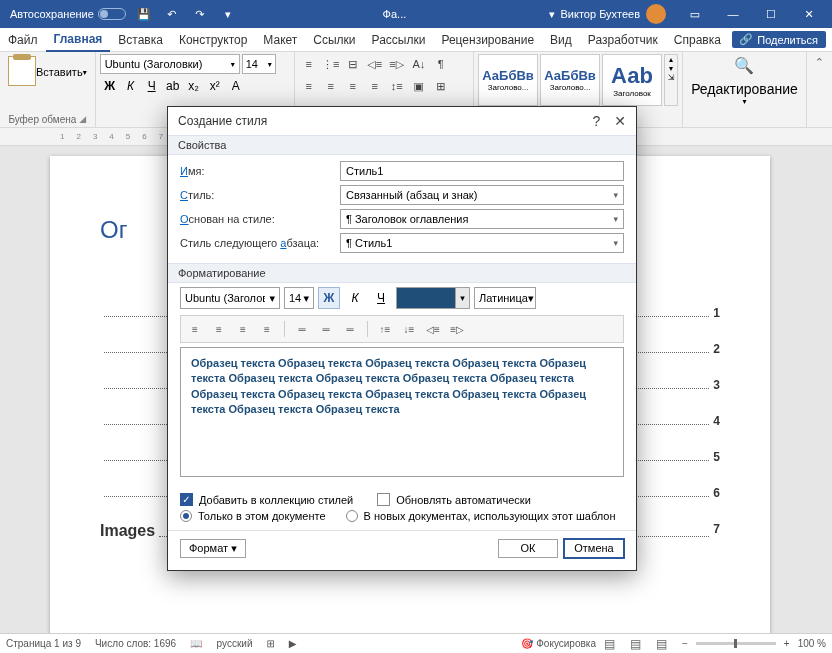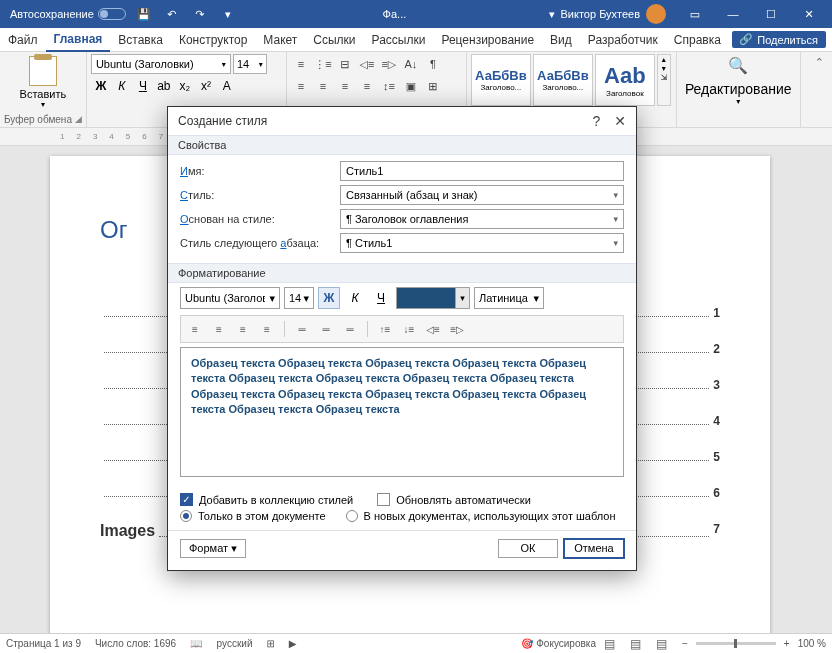--- a/index.html
+++ b/index.html
@@ -21,21 +21,21 @@
 .tabs { height: 24px; background: #fff; border-bottom: 1px solid #d9d9d9; display: flex; align-items: center; font-size: 12px; }
 .tabs .tab { padding: 0 8px; height: 24px; display: flex; align-items: center; color: #333; cursor: pointer; }
 .tabs .tab.active { color: #2b579a; border-bottom: 2px solid #2b579a; font-weight: 600; }
 .tabs .share { margin-left: auto; margin-right: 6px; background: #2b579a; color: #fff; padding: 2px 8px; font-size: 11px; border-radius: 2px; display: flex; align-items: center; gap: 4px; }
 
 
 .ribbon { height: 76px; background: #f3f3f3; border-bottom: 1px solid #d9d9d9; display: flex; font-size: 11px; position: relative; }
 .ribbon .group { border-right: 1px solid #d9d9d9; padding: 2px 4px 0; display: flex; flex-direction: column; }
 .ribbon .group-label { text-align: center; font-size: 10px; color: #666; margin-top: auto; margin-bottom: 2px; display: flex; justify-content: center; gap: 3px; }
 .ribbon .dlg-launch { font-size: 9px; color: #888; }
-.ribbon .paste { display: flex; flex-direction: column; align-items: center; padding: 2px 4px; }
+.ribbon .paste { display: flex; flex-direction: row; align-items: center; padding: 2px 4px; }
 .ribbon .clipboard-icon { width: 28px; height: 30px; background: #fff; border: 1px solid #c2a15c; position: relative; margin-bottom: 2px; }
 .ribbon .clipboard-icon::before { content: ""; position: absolute; left: 4px; right: 4px; top: -3px; height: 6px; background: #c2a15c; border-radius: 2px; }
 .ribbon .font-row { display: flex; gap: 2px; margin-bottom: 2px; }
 .ribbon .fontname { width: 140px; height: 20px; border: 1px solid #b0b0b0; background: #fff; padding: 0 4px; display: flex; align-items: center; justify-content: space-between; }
 .ribbon .fontsize { width: 34px; height: 20px; border: 1px solid #b0b0b0; background: #fff; padding: 0 3px; display: flex; align-items: center; justify-content: space-between; }
 .ribbon .fmt-row { display: flex; gap: 1px; }
 .ribbon .fmt-btn { width: 20px; height: 20px; border: 1px solid transparent; display: flex; align-items: center; justify-content: center; font-size: 12px; }
 .ribbon .fmt-btn.bold { font-weight: bold; }
 .ribbon .fmt-btn.italic { font-style: italic; }
 .ribbon .fmt-btn.underline { text-decoration: underline; }
@@ -76,21 +76,21 @@
 .dialog .combo .caret { font-size: 9px; color: #666; }
 .dialog .fmt-section { padding: 4px 12px 8px; }
 .dialog .fmt-toolbar { display: flex; align-items: center; gap: 4px; margin-bottom: 6px; }
 .dialog .fmt-toolbar .combo2 { height: 22px; border: 1px solid #a0a0a0; background: #fff; font-size: 11px; padding: 0 4px; display: flex; align-items: center; justify-content: space-between; }
 .dialog .fmt-toolbar .fontn { width: 100px; }
 .dialog .fmt-toolbar .fontsz { width: 30px; }
 .dialog .fmt-toolbar .biu { width: 22px; height: 22px; border: 1px solid transparent; display: flex; align-items: center; justify-content: center; font-size: 12px; }
 .dialog .fmt-toolbar .biu.active { border-color: #a0b8d8; background: #e5eef8; color: #2b579a; font-weight: bold; }
 .dialog .fmt-toolbar .color-btn { width: 74px; height: 22px; border: 1px solid #a0a0a0; background: #1f4e79; display: flex; justify-content: flex-end; }
 .dialog .fmt-toolbar .color-btn .cd { width: 14px; background: #e8e8e8; border-left: 1px solid #a0a0a0; display: flex; align-items: center; justify-content: center; font-size: 9px; }
-.dialog .fmt-toolbar .script { width: 70px; text-align: center; }
+.dialog .fmt-toolbar .script { width: 62px; text-align: center; }
 .dialog .para-toolbar { display: flex; gap: 2px; padding: 3px; border: 1px solid #d0d0d0; background: #f6f6f6; }
 .dialog .para-toolbar .pbtn { width: 22px; height: 20px; display: flex; align-items: center; justify-content: center; font-size: 10px; color: #555; }
 .dialog .para-toolbar .sep { width: 1px; background: #ccc; margin: 2px 4px; }
 .dialog .preview { border: 1px solid #a0a0a0; padding: 8px 10px; margin-top: 4px; height: 130px; overflow: hidden; font-size: 9px; line-height: 1.4; }
 .dialog .preview .prev-para { color: #b8b8b8; }
 .dialog .preview .sample { color: #1f4e79; font-weight: bold; font-size: 11px; }
 .dialog .desc { border: 1px solid #d0d0d0; border-top: none; padding: 4px 8px; font-size: 10px; color: #333; }
 .dialog .checks { padding: 8px 12px 4px; font-size: 11px; }
 .dialog .check-row { display: flex; align-items: center; gap: 6px; margin-bottom: 4px; }
 .dialog .check-row .cb { width: 13px; height: 13px; border: 1px solid #888; display: flex; align-items: center; justify-content: center; font-size: 10px; }

